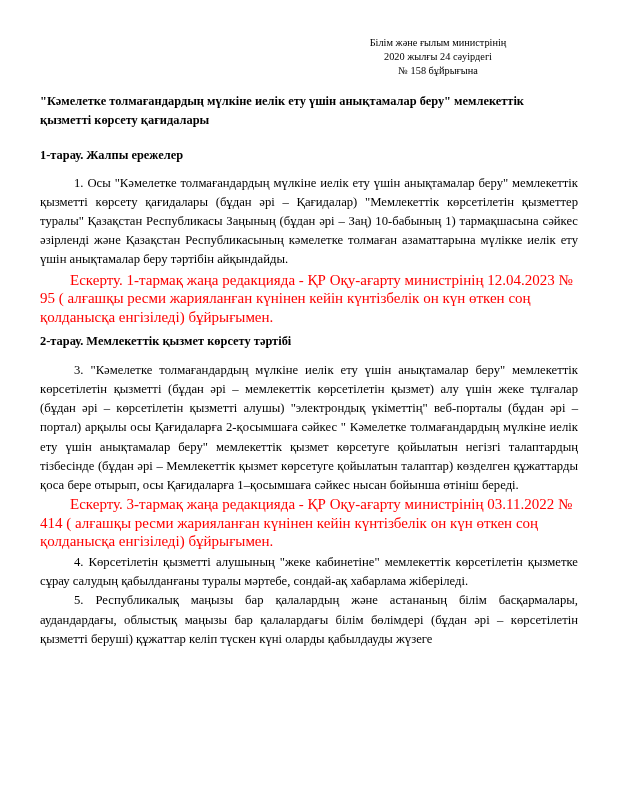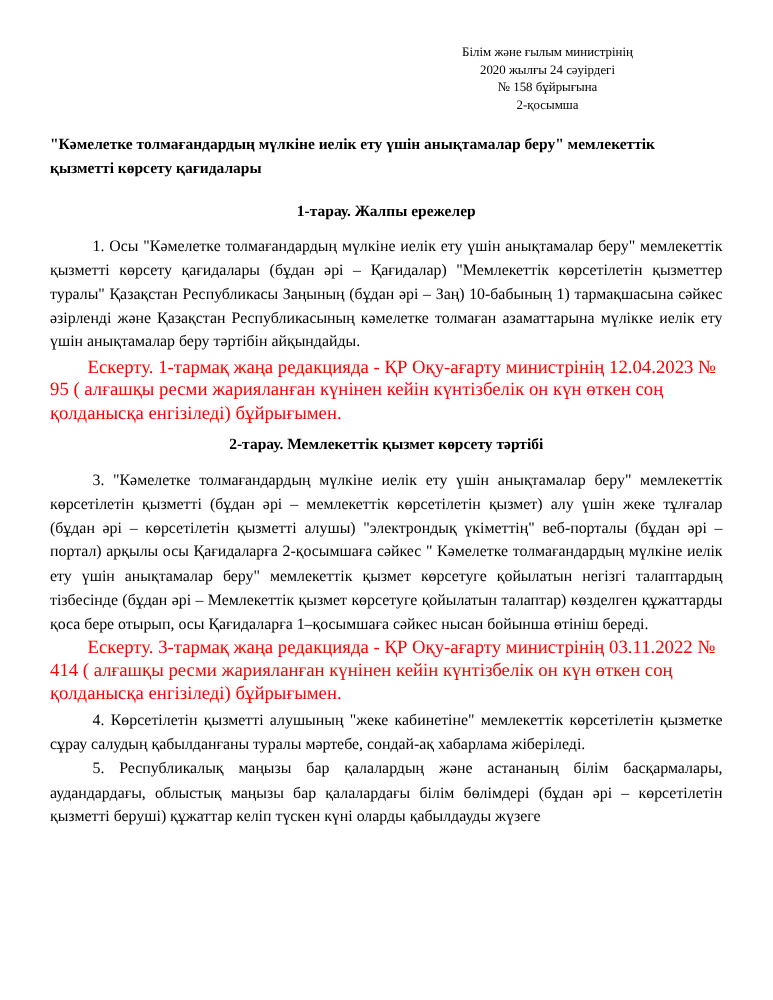--- a/index.html
+++ b/index.html
@@ -42,21 +42,21 @@
     font-weight: bold;
     line-height: 18.4px;
     text-align: left;
     margin: 0 0 17px 0;
   }
   .chapter-heading {
     font-size: 12.4px;
     font-weight: bold;
     line-height: 18.4px;
     margin: 0 0 9px 0;
-    text-align: center;
+    text-align: left;
   }
   .chapter-heading.second {
     margin-top: 6px;
     margin-bottom: 10px;
   }
 
   
   p.body-par {
     font-size: 12.7px;
     line-height: 19.2px;
@@ -84,21 +84,20 @@
 </style>
 </head>
 <body>
 
 <div class="page">
 
   <div class="ref-block">
     <div class="ref-line">Білім және ғылым министрінің</div>
     <div class="ref-line">2020 жылғы 24 сәуірдегі</div>
     <div class="ref-line">№ 158 бұйрығына</div>
-    <div class="ref-line">2-қосымша</div>
   </div>
 
   <div class="doc-title">"Кәмелетке толмағандардың мүлкіне иелік ету үшін анықтамалар беру" мемлекеттік қызметті көрсету қағидалары</div>
 
   <div class="chapter-heading">1-тарау. Жалпы ережелер</div>
 
   <p class="body-par">1. Осы "Кәмелетке толмағандардың мүлкіне иелік ету үшін анықтамалар беру" мемлекеттік қызметті көрсету қағидалары (бұдан әрі – Қағидалар) "Мемлекеттік көрсетілетін қызметтер туралы" Қазақстан Республикасы Заңының (бұдан әрі – Заң) 10-бабының 1) тармақшасына сәйкес әзірленді және Қазақстан Республикасының кәмелетке толмаған азаматтарына мүлікке иелік ету үшін анықтамалар беру тәртібін айқындайды.</p>
 
   <p class="note">Ескерту. 1-тармақ жаңа редакцияда - ҚР Оқу-ағарту министрінің 12.04.2023 № 95 ( алғашқы ресми жарияланған күнінен кейін күнтізбелік он күн өткен соң қолданысқа енгізіледі) бұйрығымен.</p>
 

